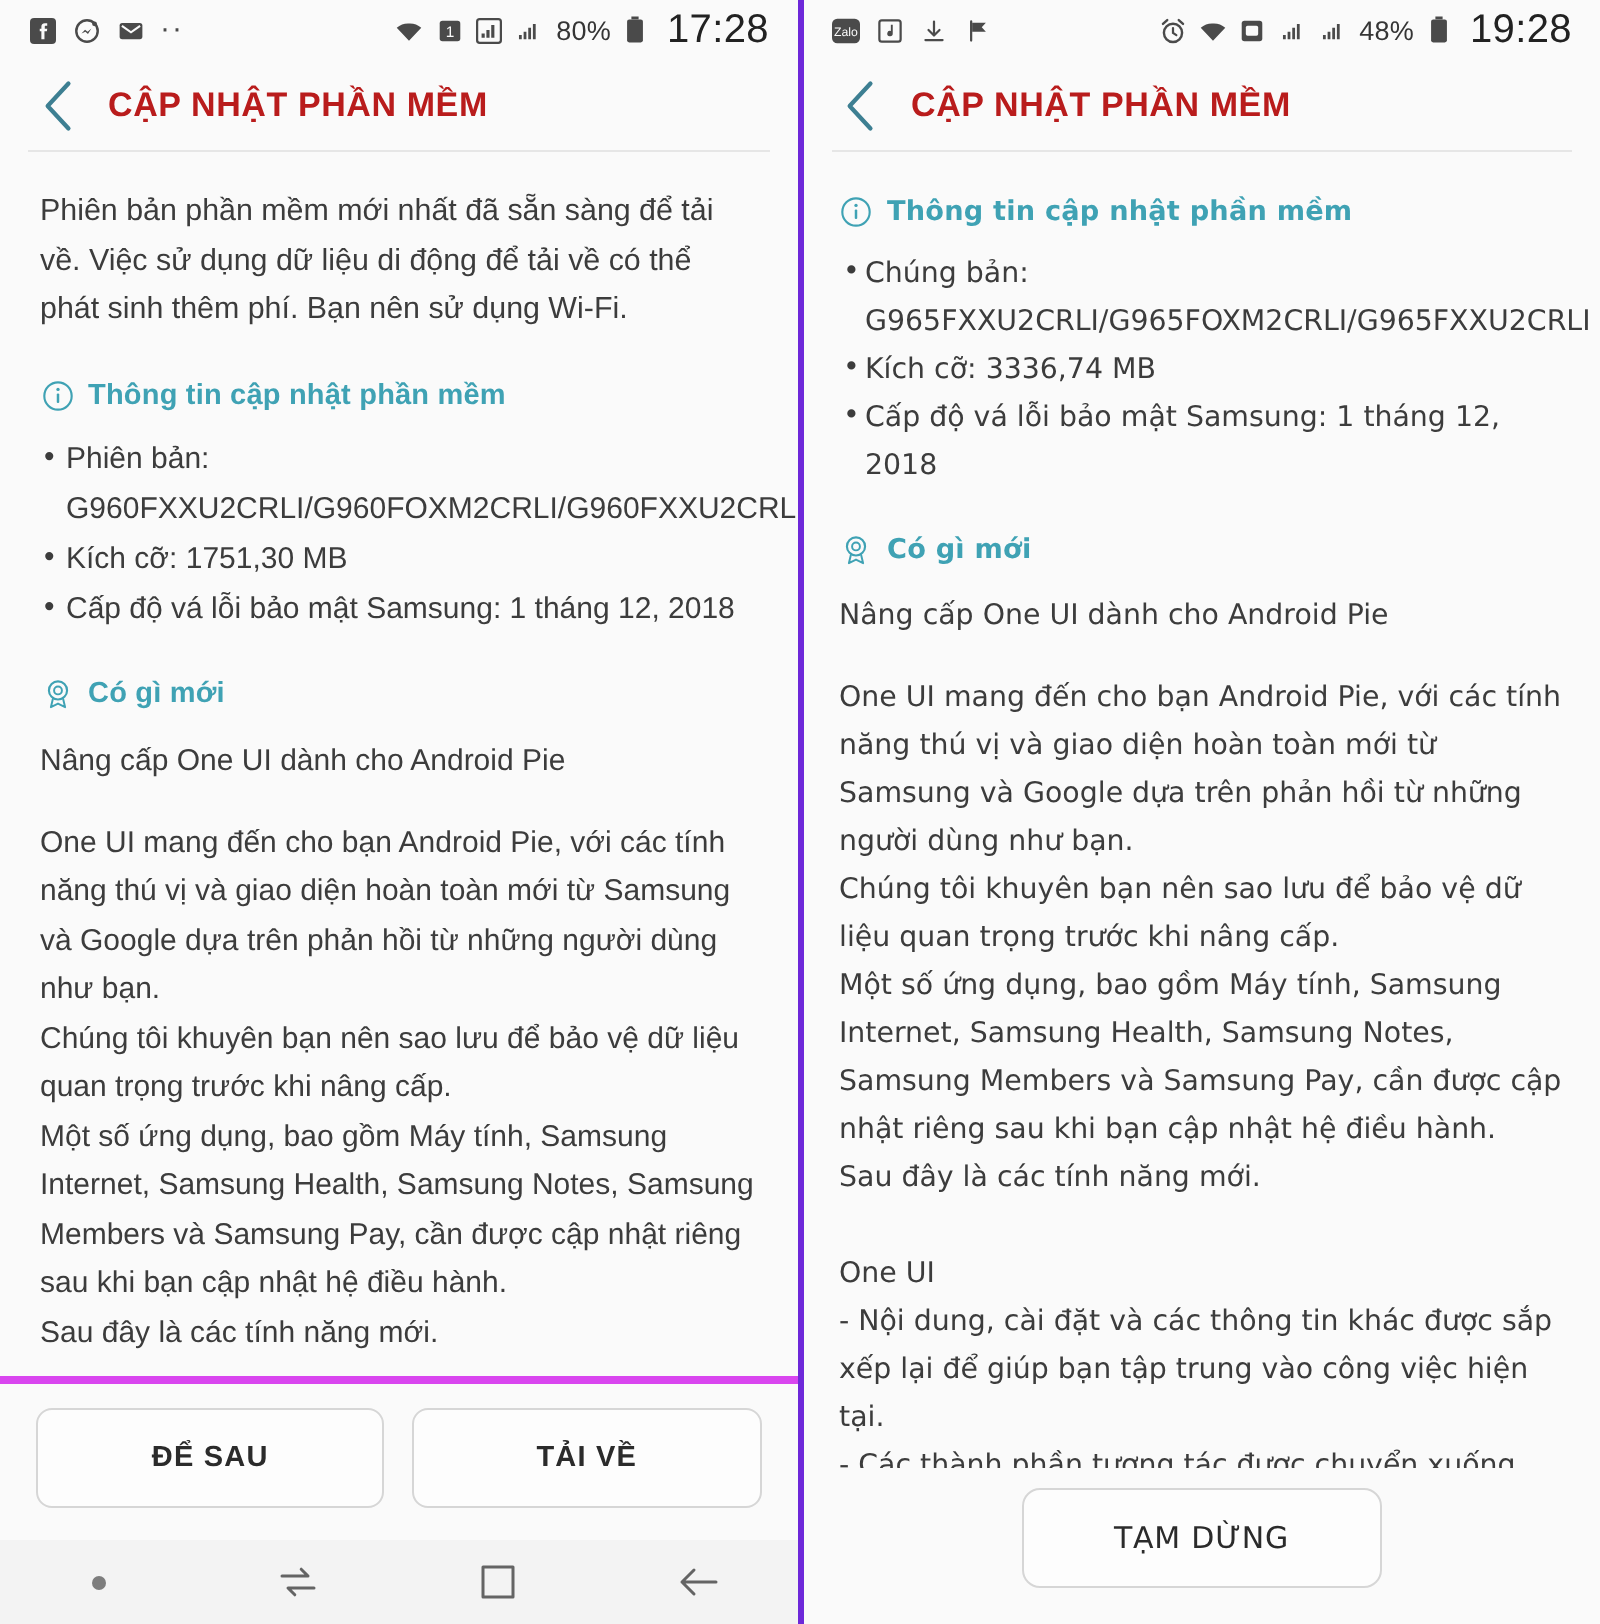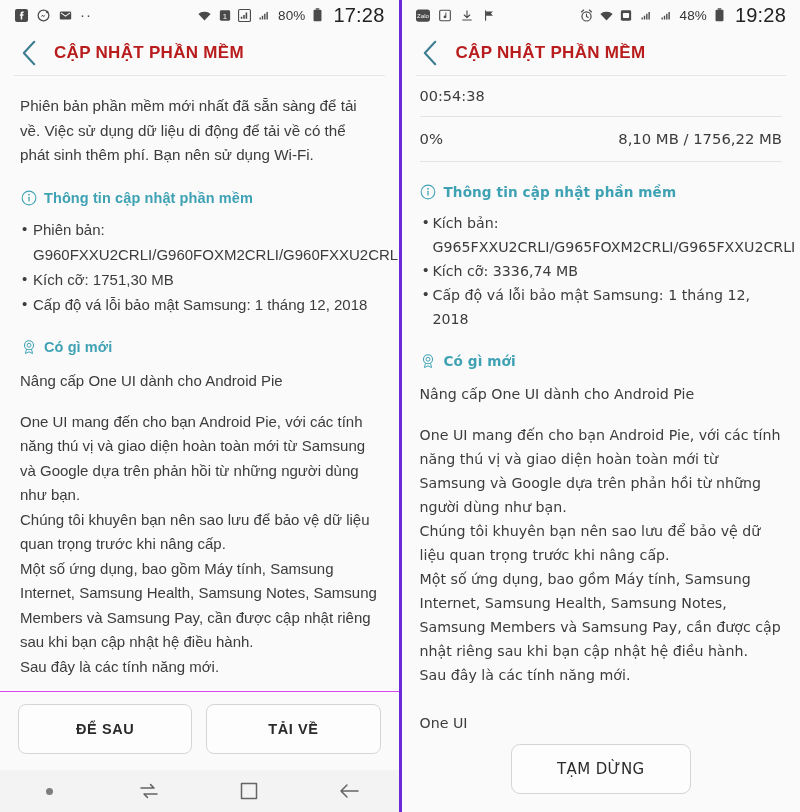--- a/index.html
+++ b/index.html
@@ -72,21 +72,21 @@
   
   .prog-wrap{padding-top:12px;}
   .prog-time{font-size:14.5px;color:#3c3c3c;font-family:"DejaVu Sans",sans-serif;}
   .prog-sep{height:1px;background:#e4e4e4;margin:12px 0 0 0;}
   .prog-row{display:flex;align-items:center;justify-content:space-between;
             margin-top:13px;font-size:14.8px;color:#3c3c3c;}
   .prog-sep2{height:1px;background:#e4e4e4;margin-top:14px;}
 
   
   .btnbar{flex:0 0 auto;background:#fafafa;padding:12px 18px 16px 18px;
-          display:flex;gap:14px;border-top:1px solid #d946ef;}
+          display:flex;gap:14px;border-top:4px solid #d946ef;}
   .btn{flex:1 1 0;height:48px;border:1px solid #d6d6d6;border-radius:8px;
        background:#fdfdfd;display:flex;align-items:center;justify-content:center;
        font-size:14.5px;font-weight:bold;color:#2b2b2b;letter-spacing:.6px;cursor:pointer;}
   .btnbar.single{justify-content:center;border-top:none;padding:10px 18px 18px 18px;text-align:center;}
   .btnbar.single .btn{flex:0 0 178px;font-family:"DejaVu Sans",sans-serif;font-weight:normal;
                       font-size:15px;letter-spacing:.4px;border-radius:9px;}
 
   
   .navbar{flex:0 0 42px;height:42px;background:#f3f3f3;display:flex;align-items:center;}
   .nav-btn{flex:1 1 0;display:flex;align-items:center;justify-content:center;cursor:pointer;}
@@ -302,42 +302,33 @@
         <svg width="17" height="26" viewBox="0 0 14 22">
             <path d="M11 1.5L2.2 11 11 20.5" fill="none" stroke="#3d7f92" stroke-width="1.8" stroke-linecap="round" stroke-linejoin="round"></path>
           </svg>
       </div>
       <div class="appbar-title">CẬP NHẬT PHẦN MỀM</div>
     </div>
     <div class="hr-line"></div>
 
     <div class="body right-body">
 
-      <div class="prog-wrap">
-        <div class="prog-time">00:54:38</div>
-        <div class="prog-sep"></div>
-        <div class="prog-row">
-          <span>0%</span>
-          <span>8,10 MB / 1756,22 MB</span>
-        </div>
-        <div class="prog-sep2"></div>
-      </div>
 
       <div class="sect-head">
         <span class="sect-ico">
           <svg width="16" height="16" viewBox="0 0 18 18">
               <circle cx="9" cy="9" r="7.7" fill="none" stroke="#3fa2b4" stroke-width="1.2"></circle>
               <rect x="8.3" y="7.6" width="1.4" height="5.4" rx=".6" fill="#3fa2b4"></rect>
               <circle cx="9" cy="5.3" r=".95" fill="#3fa2b4"></circle>
             </svg>
         </span>
         <span class="sect-title">Thông tin cập nhật phần mềm</span>
       </div>
       <ul class="bullets">
-        <li>Kích bản: G965FXXU2CRLI/G965FOXM2CRLI/G965FXXU2CRLI</li>
+        <li>Chúng bản: G965FXXU2CRLI/G965FOXM2CRLI/G965FXXU2CRLI</li>
         <li>Kích cỡ: 3336,74 MB</li>
         <li>Cấp độ vá lỗi bảo mật Samsung: 1 tháng 12, 2018</li>
       </ul>
 
       <div class="sect-head">
         <span class="sect-ico">
           <svg width="16" height="16" viewBox="0 0 18 18">
               <circle cx="9" cy="7" r="5.1" fill="none" stroke="#3fa2b4" stroke-width="1.2"></circle>
               <circle cx="9" cy="7" r="2.2" fill="none" stroke="#3fa2b4" stroke-width="1.1"></circle>
               <path d="M6.2 11.4L5 16.4l4-2 4 2-1.2-5" fill="none" stroke="#3fa2b4" stroke-width="1.1" stroke-linejoin="round"></path>

